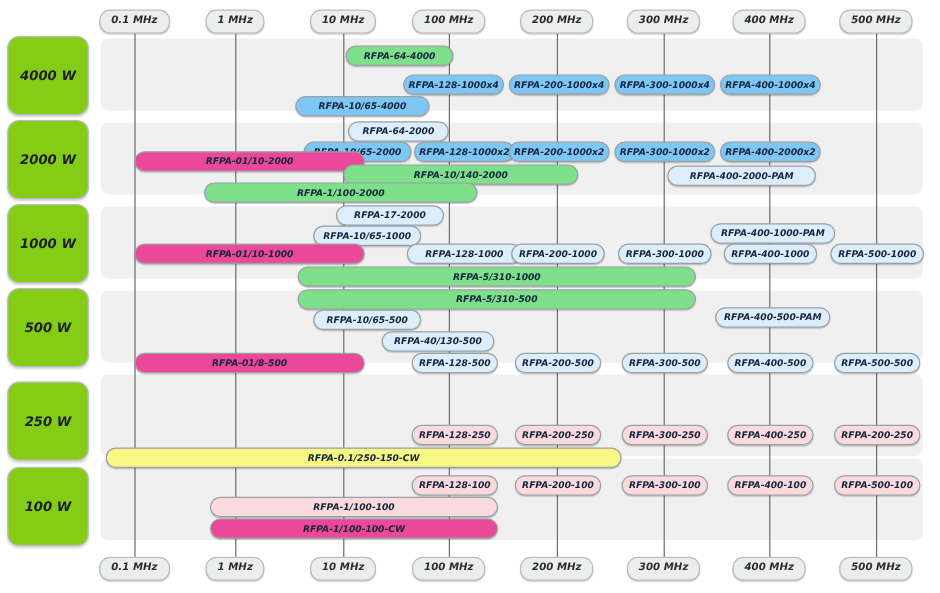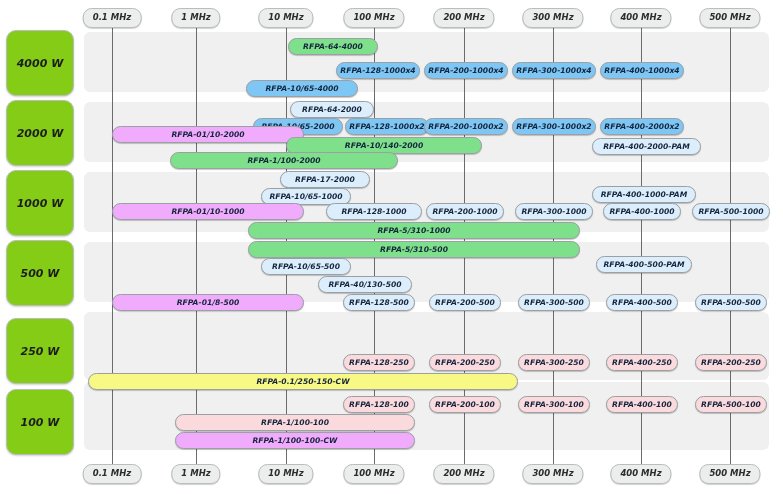--- a/index.html
+++ b/index.html
@@ -78,21 +78,21 @@
     font-size:7.6px;
     font-style:italic;
     font-weight:bold;
     color:#14243c;
     text-align:center;
     white-space:nowrap;
     overflow:hidden;
     box-sizing:border-box;
   }
   .bar.blue{background:#7ec7f5;}
-  .bar.lightblue{background:#f0abfc;}
+  .bar.lightblue{background:#ec4899;}
   .bar.paleblue{background:#dceefc;}
   .bar.green{background:#7ee08a;}
   .bar.yellow{background:#f8f884;}
   .bar.pink{background:#fadadd;}
 </style>
 </head>
 <body>
 
 <div id="chart">
   <div id="bands">
@@ -129,27 +129,27 @@
       <div class="bar blue" style="left: 600px; width: 84px; top: 62px;">RFPA-400-1000x4</div>
       <div class="bar blue" style="left: 246px; width: 112px; top: 80px;">RFPA-10/65-4000</div>
       <div class="bar paleblue" style="left: 290px; width: 84px; top: 101px;">RFPA-64-2000</div>
       <div class="bar blue" style="left: 253px; width: 90px; top: 118px;">RFPA-10/65-2000</div>
       <div class="bar blue" style="left: 345px; width: 84px; top: 118px;">RFPA-128-1000x2</div>
       <div class="bar blue" style="left: 424px; width: 84px; top: 118px;">RFPA-200-1000x2</div>
       <div class="bar blue" style="left: 512px; width: 84px; top: 118px;">RFPA-300-1000x2</div>
       <div class="bar blue" style="left: 600px; width: 84px; top: 118px;">RFPA-400-2000x2</div>
       <div class="bar lightblue" style="left: 112px; width: 192px; top: 126px;">RFPA-01/10-2000</div>
       <div class="bar green" style="left: 286px; width: 196px; top: 137px;">RFPA-10/140-2000</div>
-      <div class="bar paleblue" style="left: 592px; width: 109px; top: 138px;">RFPA-400-2000-PAM</div>
+      <div class="bar paleblue" style="left: 556px; width: 124px; top: 138px;">RFPA-400-2000-PAM</div>
       <div class="bar green" style="left: 170px; width: 228px; top: 152px;">RFPA-1/100-2000</div>
       <div class="bar paleblue" style="left: 280px; width: 90px; top: 171px;">RFPA-17-2000</div>
       <div class="bar paleblue" style="left: 261px; width: 90px; top: 188px;">RFPA-10/65-1000</div>
       <div class="bar paleblue" style="left: 592px; width: 104px; top: 186px;">RFPA-400-1000-PAM</div>
       <div class="bar lightblue" style="left: 112px; width: 192px; top: 203px;">RFPA-01/10-1000</div>
-      <div class="bar paleblue" style="left: 326px; width: 96px; top: 203px;">RFPA-128-1000</div>
+      <div class="bar paleblue" style="left: 339px; width: 96px; top: 203px;">RFPA-128-1000</div>
       <div class="bar paleblue" style="left: 426px; width: 78px; top: 203px;">RFPA-200-1000</div>
       <div class="bar paleblue" style="left: 515px; width: 78px; top: 203px;">RFPA-300-1000</div>
       <div class="bar paleblue" style="left: 603px; width: 78px; top: 203px;">RFPA-400-1000</div>
       <div class="bar paleblue" style="left: 692px; width: 78px; top: 203px;">RFPA-500-1000</div>
       <div class="bar green" style="left: 248px; width: 332px; top: 222px;">RFPA-5/310-1000</div>
       <div class="bar green" style="left: 248px; width: 332px; top: 241px;">RFPA-5/310-500</div>
       <div class="bar paleblue" style="left: 261px; width: 90px; top: 258px;">RFPA-10/65-500</div>
       <div class="bar paleblue" style="left: 596px; width: 96px; top: 256px;">RFPA-400-500-PAM</div>
       <div class="bar paleblue" style="left: 318px; width: 94px; top: 276px;">RFPA-40/130-500</div>
       <div class="bar lightblue" style="left: 112px; width: 192px; top: 294px;">RFPA-01/8-500</div>

